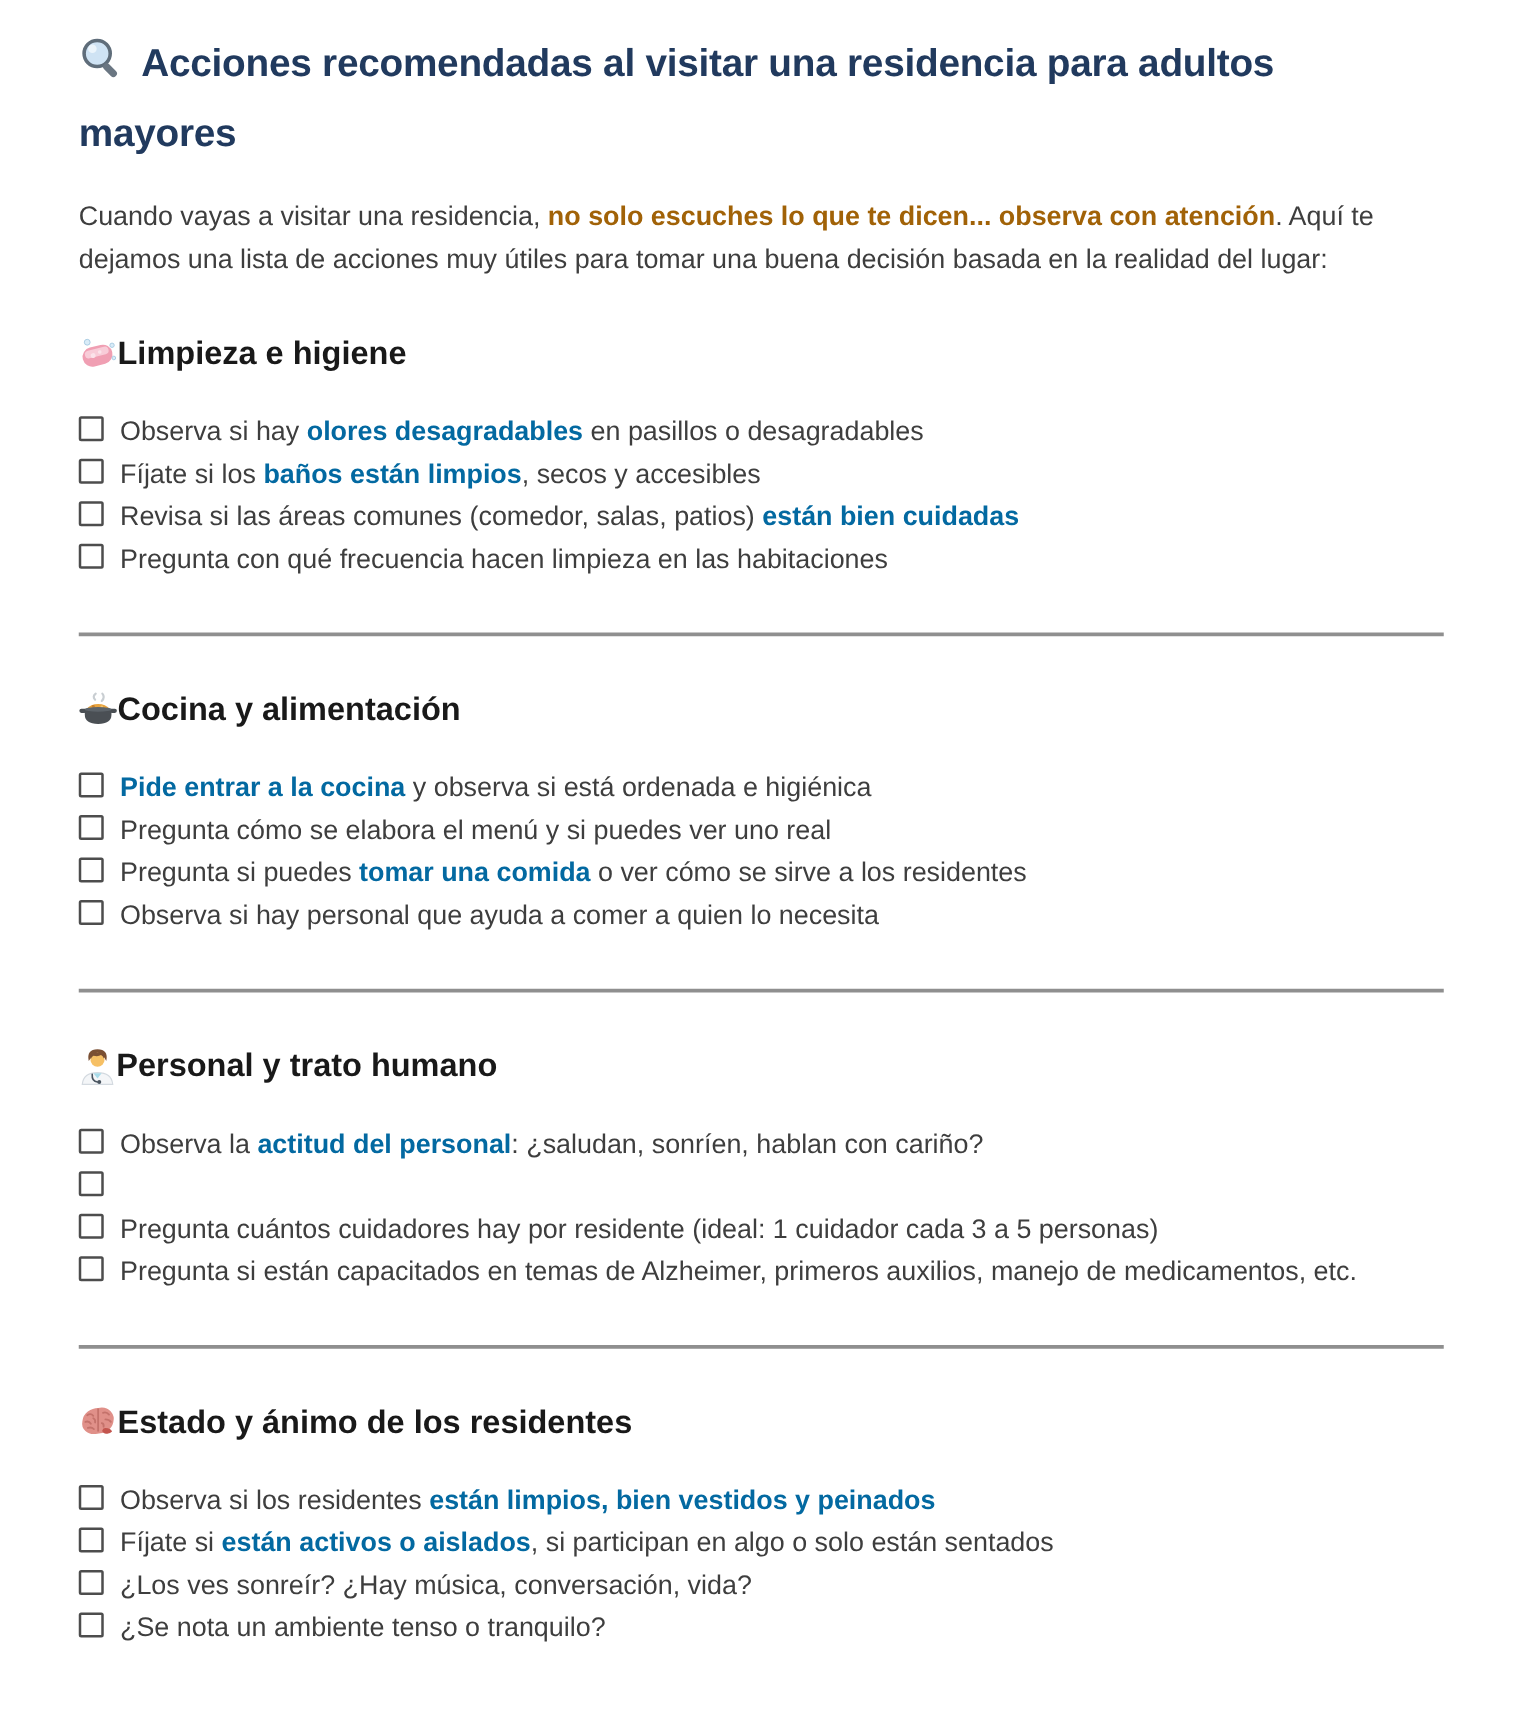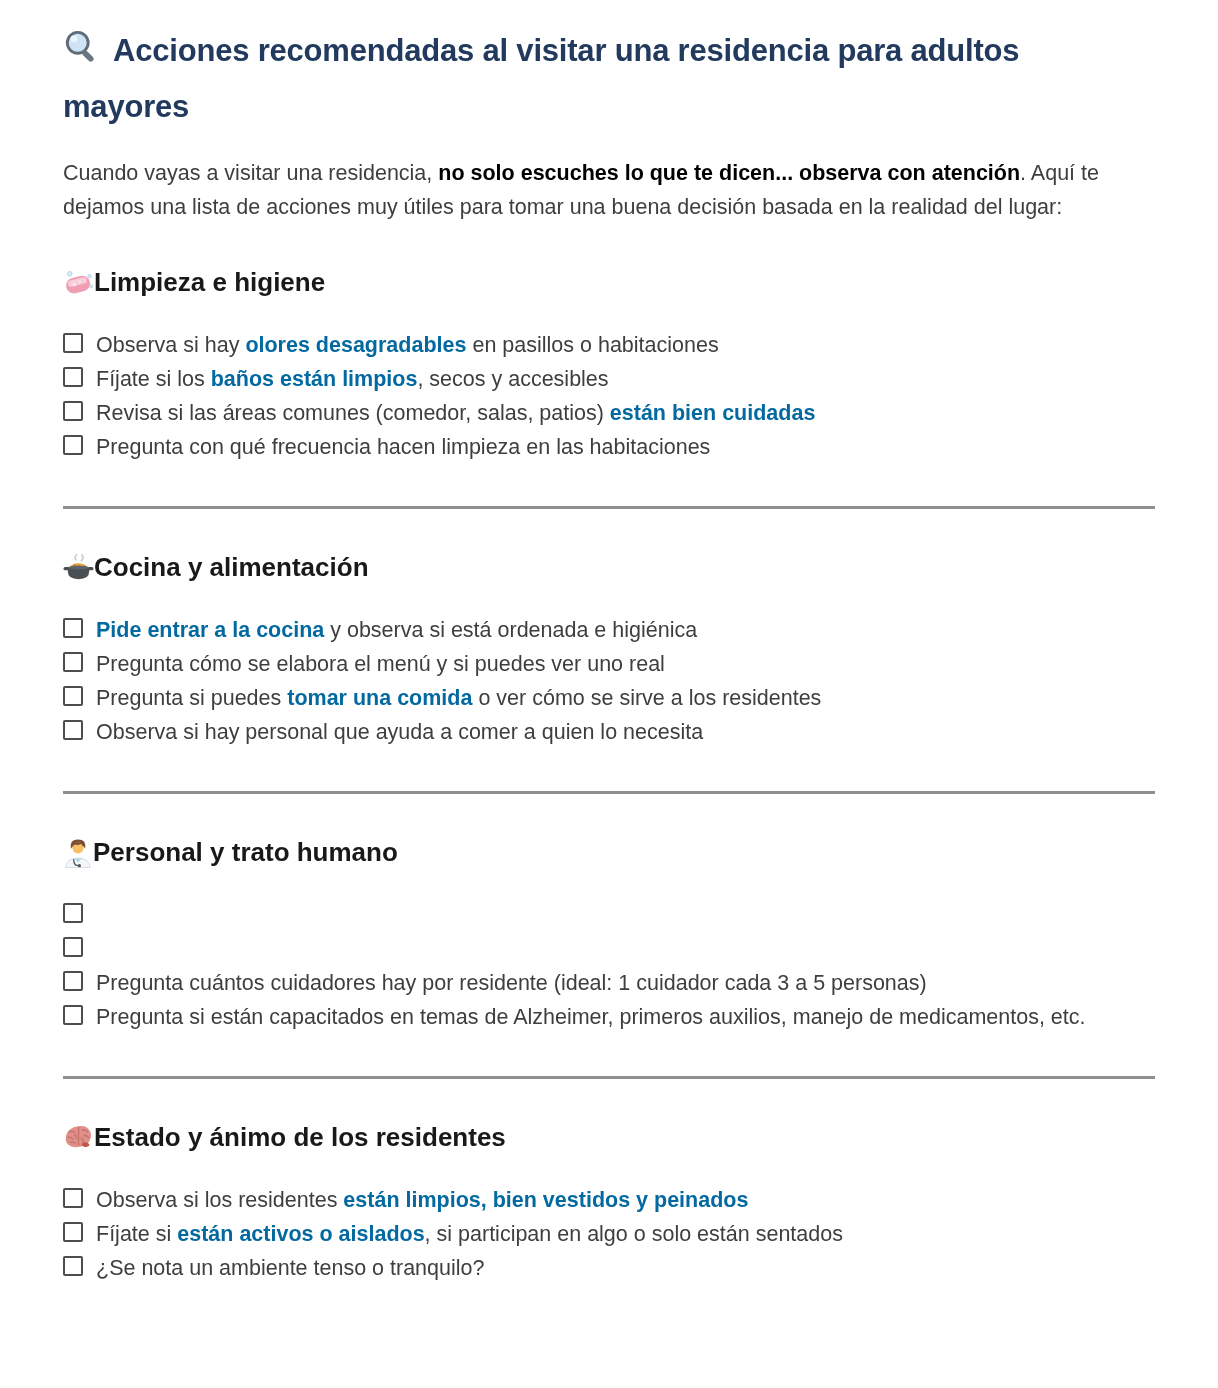--- a/index.html
+++ b/index.html
@@ -3,21 +3,21 @@
 <meta charset="utf-8">
 <style>
   html,body{margin:0;padding:0;background:#ffffff;}
   body{font-family:"Liberation Sans","DejaVu Sans",sans-serif;}
   .page{width:1218px;min-height:1388px;box-sizing:border-box;padding:26px 63px 20px 63px;background:#fff;}
 
   h1{font-size:31px;line-height:50px;font-weight:700;color:#213a5e;margin:0 0 24px 0;max-width:1000px;letter-spacing:-0.2px;}
   h1 .t-icon{display:inline-block;vertical-align:-6px;margin-right:12px;}
 
   .intro{font-size:21.5px;line-height:34px;color:#3e3e3e;margin:0 0 30px 0;max-width:1062px;}
-  .intro b{font-weight:700;color:#000000;}
+  .intro b{font-weight:700;color:#a16207;}
 
   h2{font-size:26px;line-height:40px;font-weight:700;color:#191919;margin:38px 0 26px 0;display:flex;align-items:center;gap:0;}
   h2 .h-icon{display:inline-flex;flex:0 0 auto;}
 
   .item{font-size:21.5px;line-height:34px;color:#3e3e3e;margin:0;max-width:1062px;}
   .item b{font-weight:700;color:#0369a1;}
 
   .checkbox{display:inline-block;width:16px;height:16px;border:2px solid #4d4d4d;border-radius:2px;background:#fff;margin-right:13px;vertical-align:-1px;}
 
   hr{border:none;border-top:3px solid #8f8f8f;margin:42px 0 4px 0;width:100%;}
@@ -45,21 +45,21 @@
               <circle cx="12" cy="17" r="2" fill="#fbe3ea"></circle>
               <circle cx="18" cy="15.5" r="1.5" fill="#fbe3ea"></circle>
             </g>
             <circle cx="7" cy="7" r="2.4" fill="#d9ecf8" stroke="#a9cbe2" stroke-width="0.8"></circle>
             <circle cx="27.5" cy="9.5" r="1.8" fill="#d9ecf8" stroke="#a9cbe2" stroke-width="0.8"></circle>
             <circle cx="29" cy="20" r="1.5" fill="#d9ecf8" stroke="#a9cbe2" stroke-width="0.8"></circle>
           </svg>
         </span>
       <span>Limpieza e higiene</span>
     </h2>
-    <p class="item"><span class="checkbox"></span><span><span>Observa si hay </span><b>olores desagradables</b><span> en pasillos o habitaciones</span></span></p>
+    <p class="item"><span class="checkbox"></span><span><span>Observa si hay </span><b>olores desagradables</b><span> en pasillos o desagradables</span></span></p>
     <p class="item"><span class="checkbox"></span><span><span>Fíjate si los </span><b>baños están limpios</b><span>, secos y accesibles</span></span></p>
     <p class="item"><span class="checkbox"></span><span><span>Revisa si las áreas comunes (comedor, salas, patios) </span><b>están bien cuidadas</b></span></p>
     <p class="item"><span class="checkbox"></span><span><span>Pregunta con qué frecuencia hacen limpieza en las habitaciones</span></span></p>
   </section>
 
   <hr>
 
   <section>
     <h2>
       <span class="h-icon">
@@ -93,21 +93,21 @@
             <circle cx="16" cy="12" r="6" fill="#f6c065"></circle>
             <path d="M10.5 11 q-1.5 -5 5.5 -5 q7 0 5.5 5 q-1 -2.5 -2.5 -3 q-2.5 1.5 -6.5 0.5 q-1.5 1 -2 2.5 z" fill="#7a4f33"></path>
             <path d="M3 33 q1 -10 13 -10 t13 10 z" fill="#f4f6f8" stroke="#d4dae0" stroke-width="1"></path>
             <path d="M12.5 23.5 l3.5 4.5 l3.5 -4.5 z" fill="#a8dbe9"></path>
             <path d="M11.5 24.5 q-0.5 6 4.5 6.5" stroke="#4a5560" stroke-width="1.4" fill="none" stroke-linecap="round"></path>
             <circle cx="17.5" cy="31" r="1.7" fill="#4a5560"></circle>
           </svg>
         </span>
       <span>Personal y trato humano</span>
     </h2>
-    <p class="item"><span class="checkbox"></span></p>
+    <p class="item"><span class="checkbox"></span><span><span>Observa la </span><b>actitud del personal</b><span>: ¿saludan, sonríen, hablan con cariño?</span></span></p>
     <p class="item"><span class="checkbox"></span></p>
     <p class="item"><span class="checkbox"></span><span><span>Pregunta cuántos cuidadores hay por residente (ideal: 1 cuidador cada 3 a 5 personas)</span></span></p>
     <p class="item"><span class="checkbox"></span><span><span>Pregunta si están capacitados en temas de Alzheimer, primeros auxilios, manejo de medicamentos, etc.</span></span></p>
   </section>
 
   <hr>
 
   <section>
     <h2>
       <span class="h-icon">
@@ -115,16 +115,17 @@
             <path d="M16 4.5 q6.5 -1.5 10.5 3 q3.5 4 2 9 q-1 4.5 -5 7 q-4.5 2.5 -9.5 2.5 q-5.5 0.5 -8.5 -2.5 q-3.5 -3 -2.5 -8 q0.5 -5 4.5 -8 q4 -3 8.5 -3 z" fill="#e09089"></path>
             <path d="M22 21 q4.5 0 5.5 3 q-2 2.5 -6 1.5 q-2.5 -1 -2 -2.5 q0.5 -2 2.5 -2 z" fill="#c3554e"></path>
             <path d="M16 5 v19" stroke="#c4726b" stroke-width="1.5" fill="none"></path>
             <path d="M7 10.5 q3 -2 5 0.5 M5.5 16 q3 -1 4.5 1.5 M7.5 21 q3 -1 5 1 M20 8.5 q3 -1 5 1.5 M22 14 q3 0 4.5 2 M12 13 q2 1 1.5 3.5 M19 17 q2 0.5 1.5 3" stroke="#c4726b" stroke-width="1.5" fill="none" stroke-linecap="round"></path>
           </svg>
         </span>
       <span>Estado y ánimo de los residentes</span>
     </h2>
     <p class="item"><span class="checkbox"></span><span><span>Observa si los residentes </span><b>están limpios, bien vestidos y peinados</b></span></p>
     <p class="item"><span class="checkbox"></span><span><span>Fíjate si </span><b>están activos o aislados</b><span>, si participan en algo o solo están sentados</span></span></p>
+    <p class="item"><span class="checkbox"></span><span><span>¿Los ves sonreír? ¿Hay música, conversación, vida?</span></span></p>
     <p class="item"><span class="checkbox"></span><span><span>¿Se nota un ambiente tenso o tranquilo?</span></span></p>
   </section>
 
 </div>
 
 </body></html>

